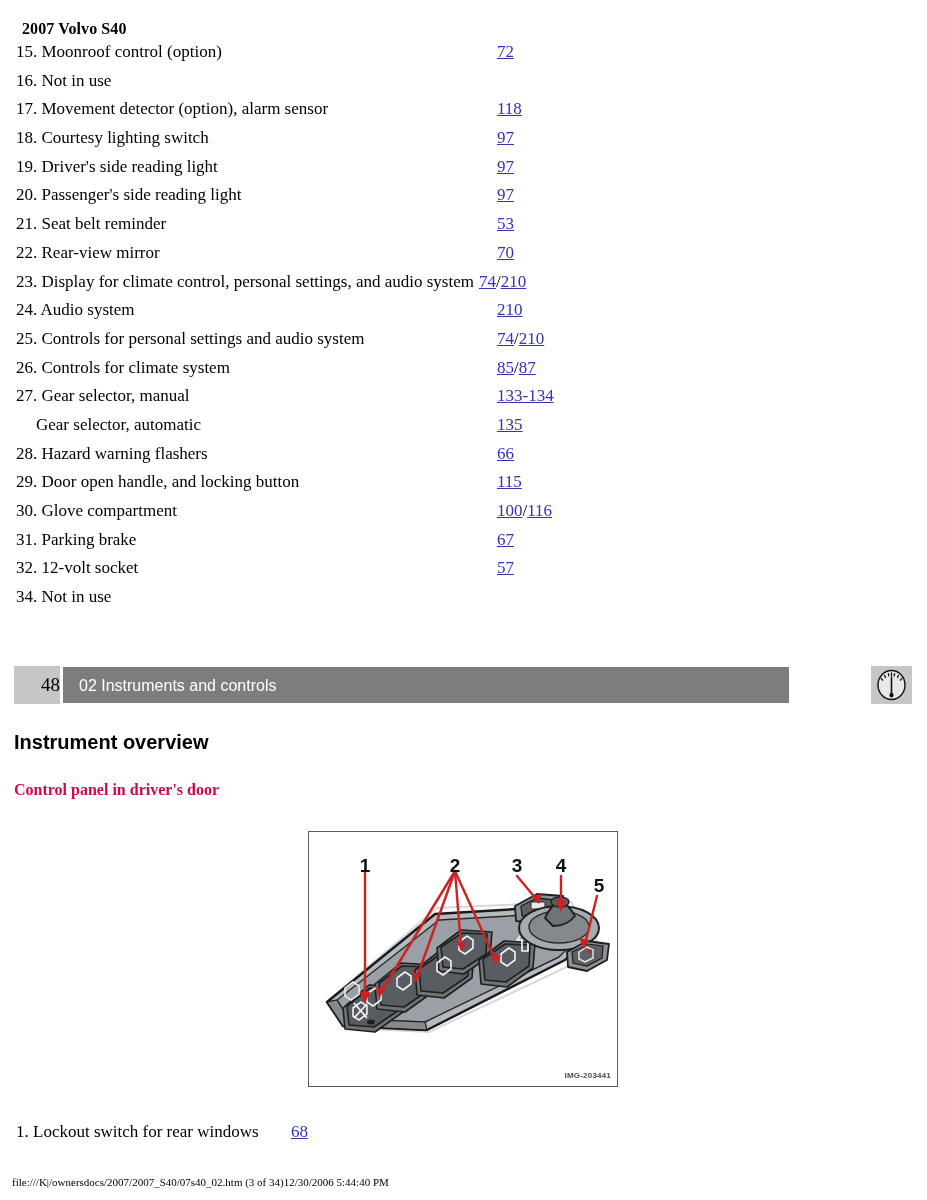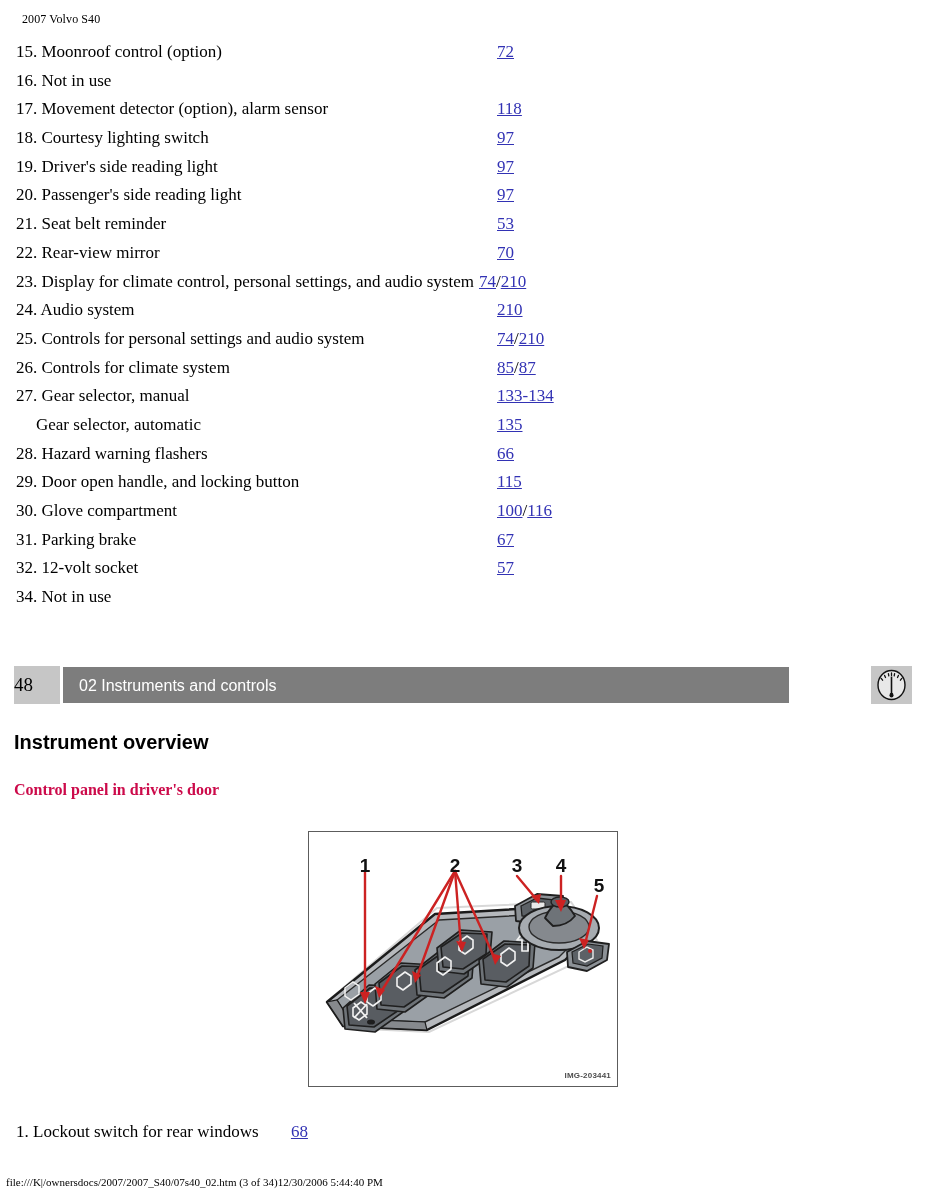--- a/index.html
+++ b/index.html
@@ -14,26 +14,27 @@
     position: relative;
     font-family: "Liberation Serif", "DejaVu Serif", serif;
     color: #000000;
     overflow: hidden;
   }
 
   
   .page-header {
     position: absolute;
     left: 22px;
-    top: 12px;
-    font-family: "Liberation Serif", "DejaVu Serif", serif;
-    font-size: 12px;
+    top: 20px;
+    font-family: "Liberation Serif", "DejaVu Serif", serif;
+    font-size: 16px;
     color: #000;
     letter-spacing: 0.1px;
     white-space: nowrap;
+    font-weight: bold;
   }
 
   
   .ref-list {
     position: absolute;
     left: 0;
     top: 38px;
     width: 927px;
   }
   .ref-row {
@@ -85,21 +86,21 @@
   .chapter-page-box {
     position: absolute;
     left: 0;
     top: 0;
     width: 46px;
     height: 38px;
     background: #c6c6c6;
     color: #000;
     font-family: "Liberation Serif", "DejaVu Serif", serif;
     font-size: 19px;
-    text-align: left;
+    text-align: right;
     line-height: 38px;
   }
   .chapter-title-bar {
     position: absolute;
     left: 49px;
     top: 0;
     width: 726px;
     height: 38px;
     background: #7d7d7d;
     border-top: 1px solid #ffffff;
@@ -186,21 +187,21 @@
     font-size: 17px;
     white-space: nowrap;
   }
   .fig-item .fig-page {
     margin-left: 28px;
   }
 
   
   .print-footer {
     position: absolute;
-    left: 6px;
+    left: 12px;
     top: 1176px;
     font-family: "Liberation Serif", "DejaVu Serif", serif;
     font-size: 11px;
     color: #000;
     white-space: nowrap;
   }
 </style>
 </head>
 <body>
 

